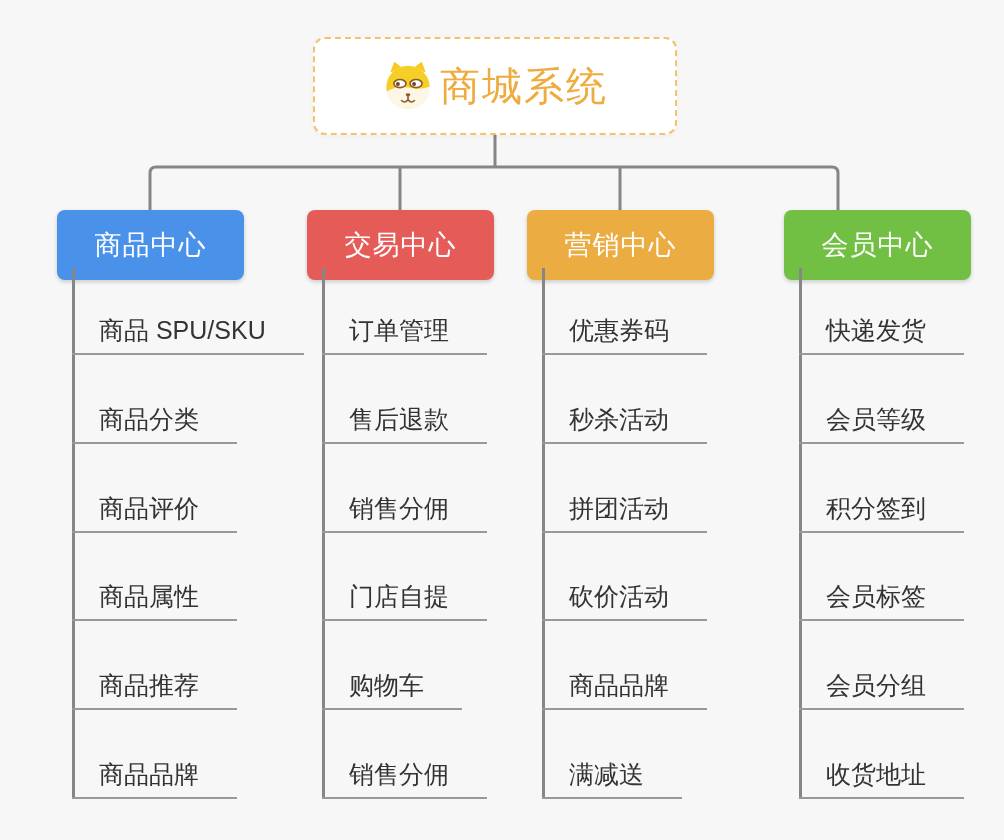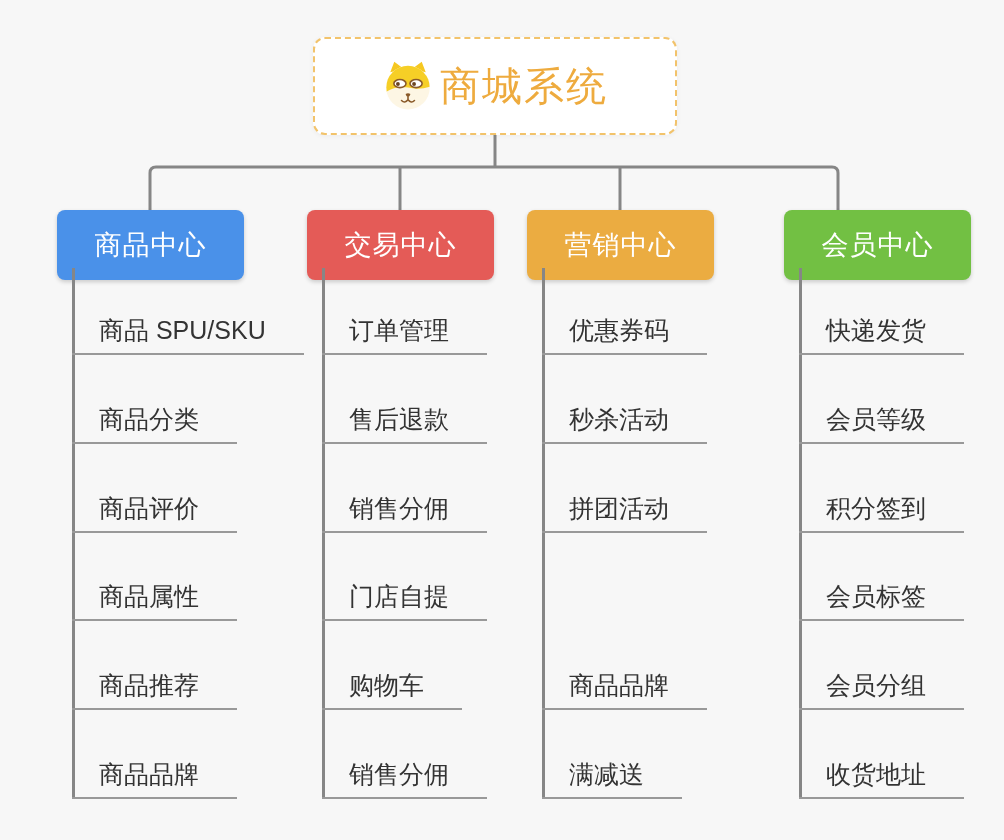--- a/index.html
+++ b/index.html
@@ -136,20 +136,21 @@
       </div>
   </div>
 
   <div class="branch-group b3">
     <div class="branch-header" style="background: rgb(235, 172, 65);">营销中心</div>
     <div class="spine"></div>
     <div class="leaves">
         <div class="leaf-node" style="top: 105px;">优惠券码</div>
         <div class="leaf-node" style="top: 194px;">秒杀活动</div>
         <div class="leaf-node" style="top: 283px;">拼团活动</div>
+        <div class="leaf-node" style="top: 371px;">砍价活动</div>
         <div class="leaf-node" style="top: 460px;">商品品牌</div>
         <div class="leaf-node" style="top: 549px;">满减送</div>
       </div>
   </div>
 
   <div class="branch-group b4">
     <div class="branch-header" style="background: rgb(114, 192, 67);">会员中心</div>
     <div class="spine"></div>
     <div class="leaves">
         <div class="leaf-node" style="top: 105px;">快递发货</div>

